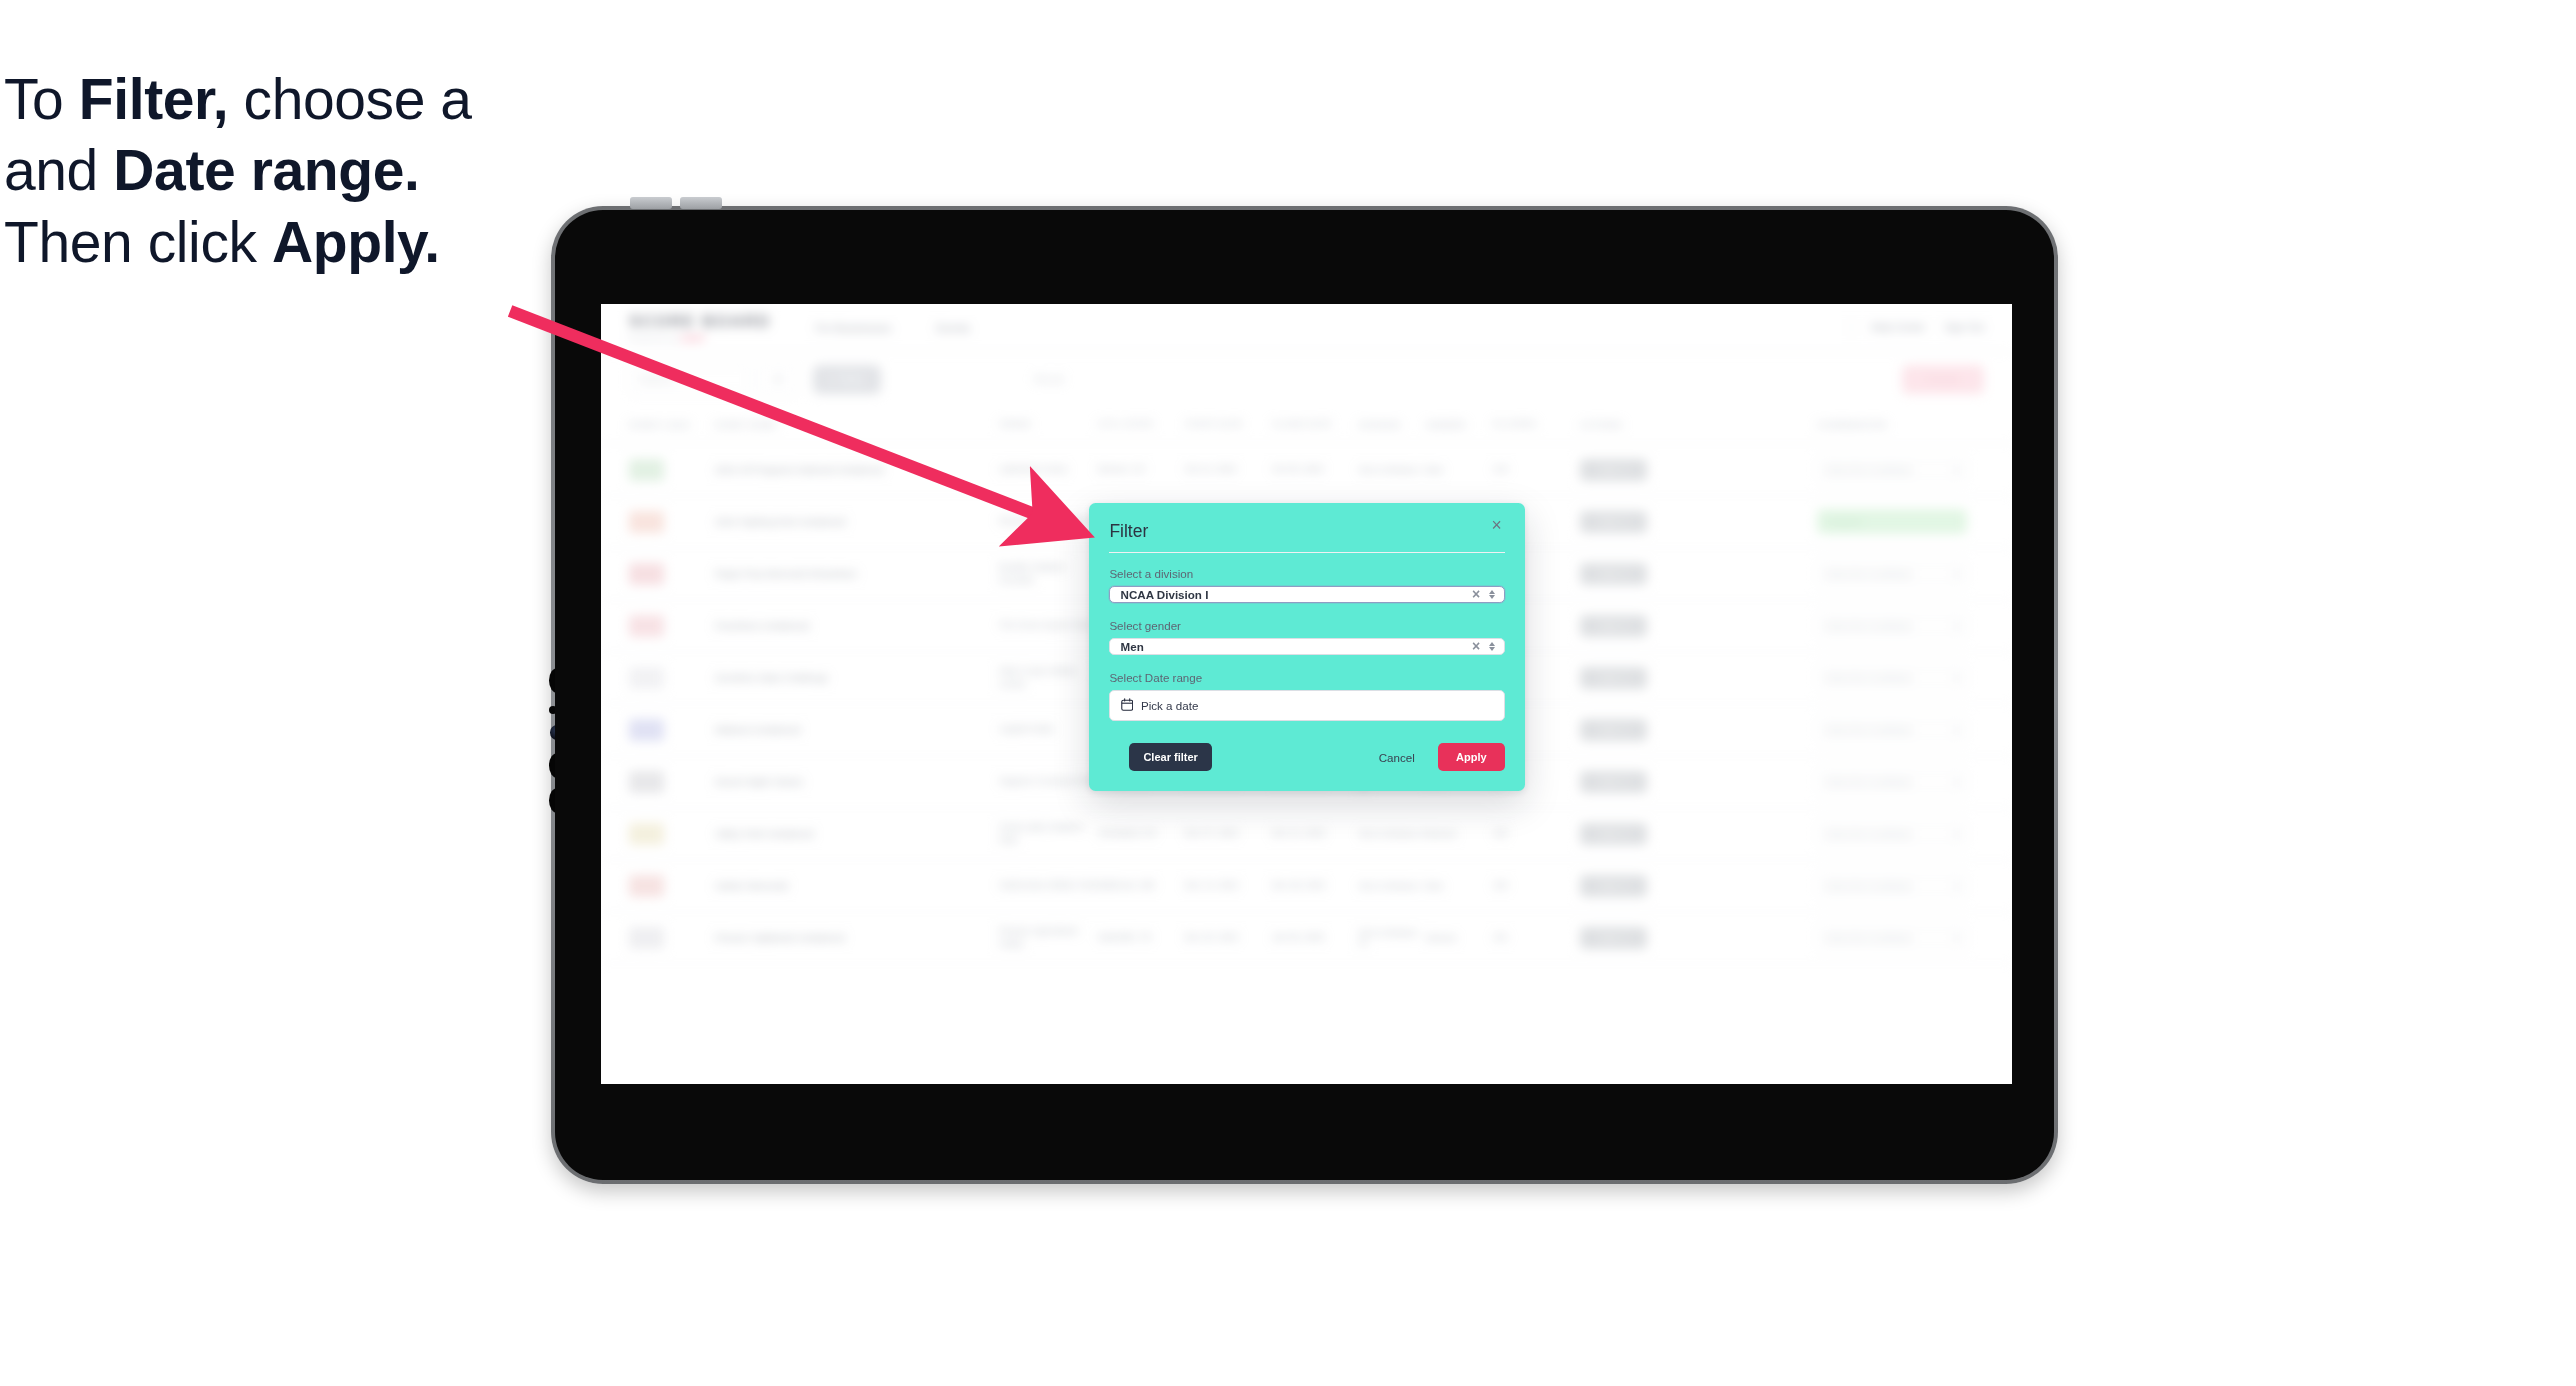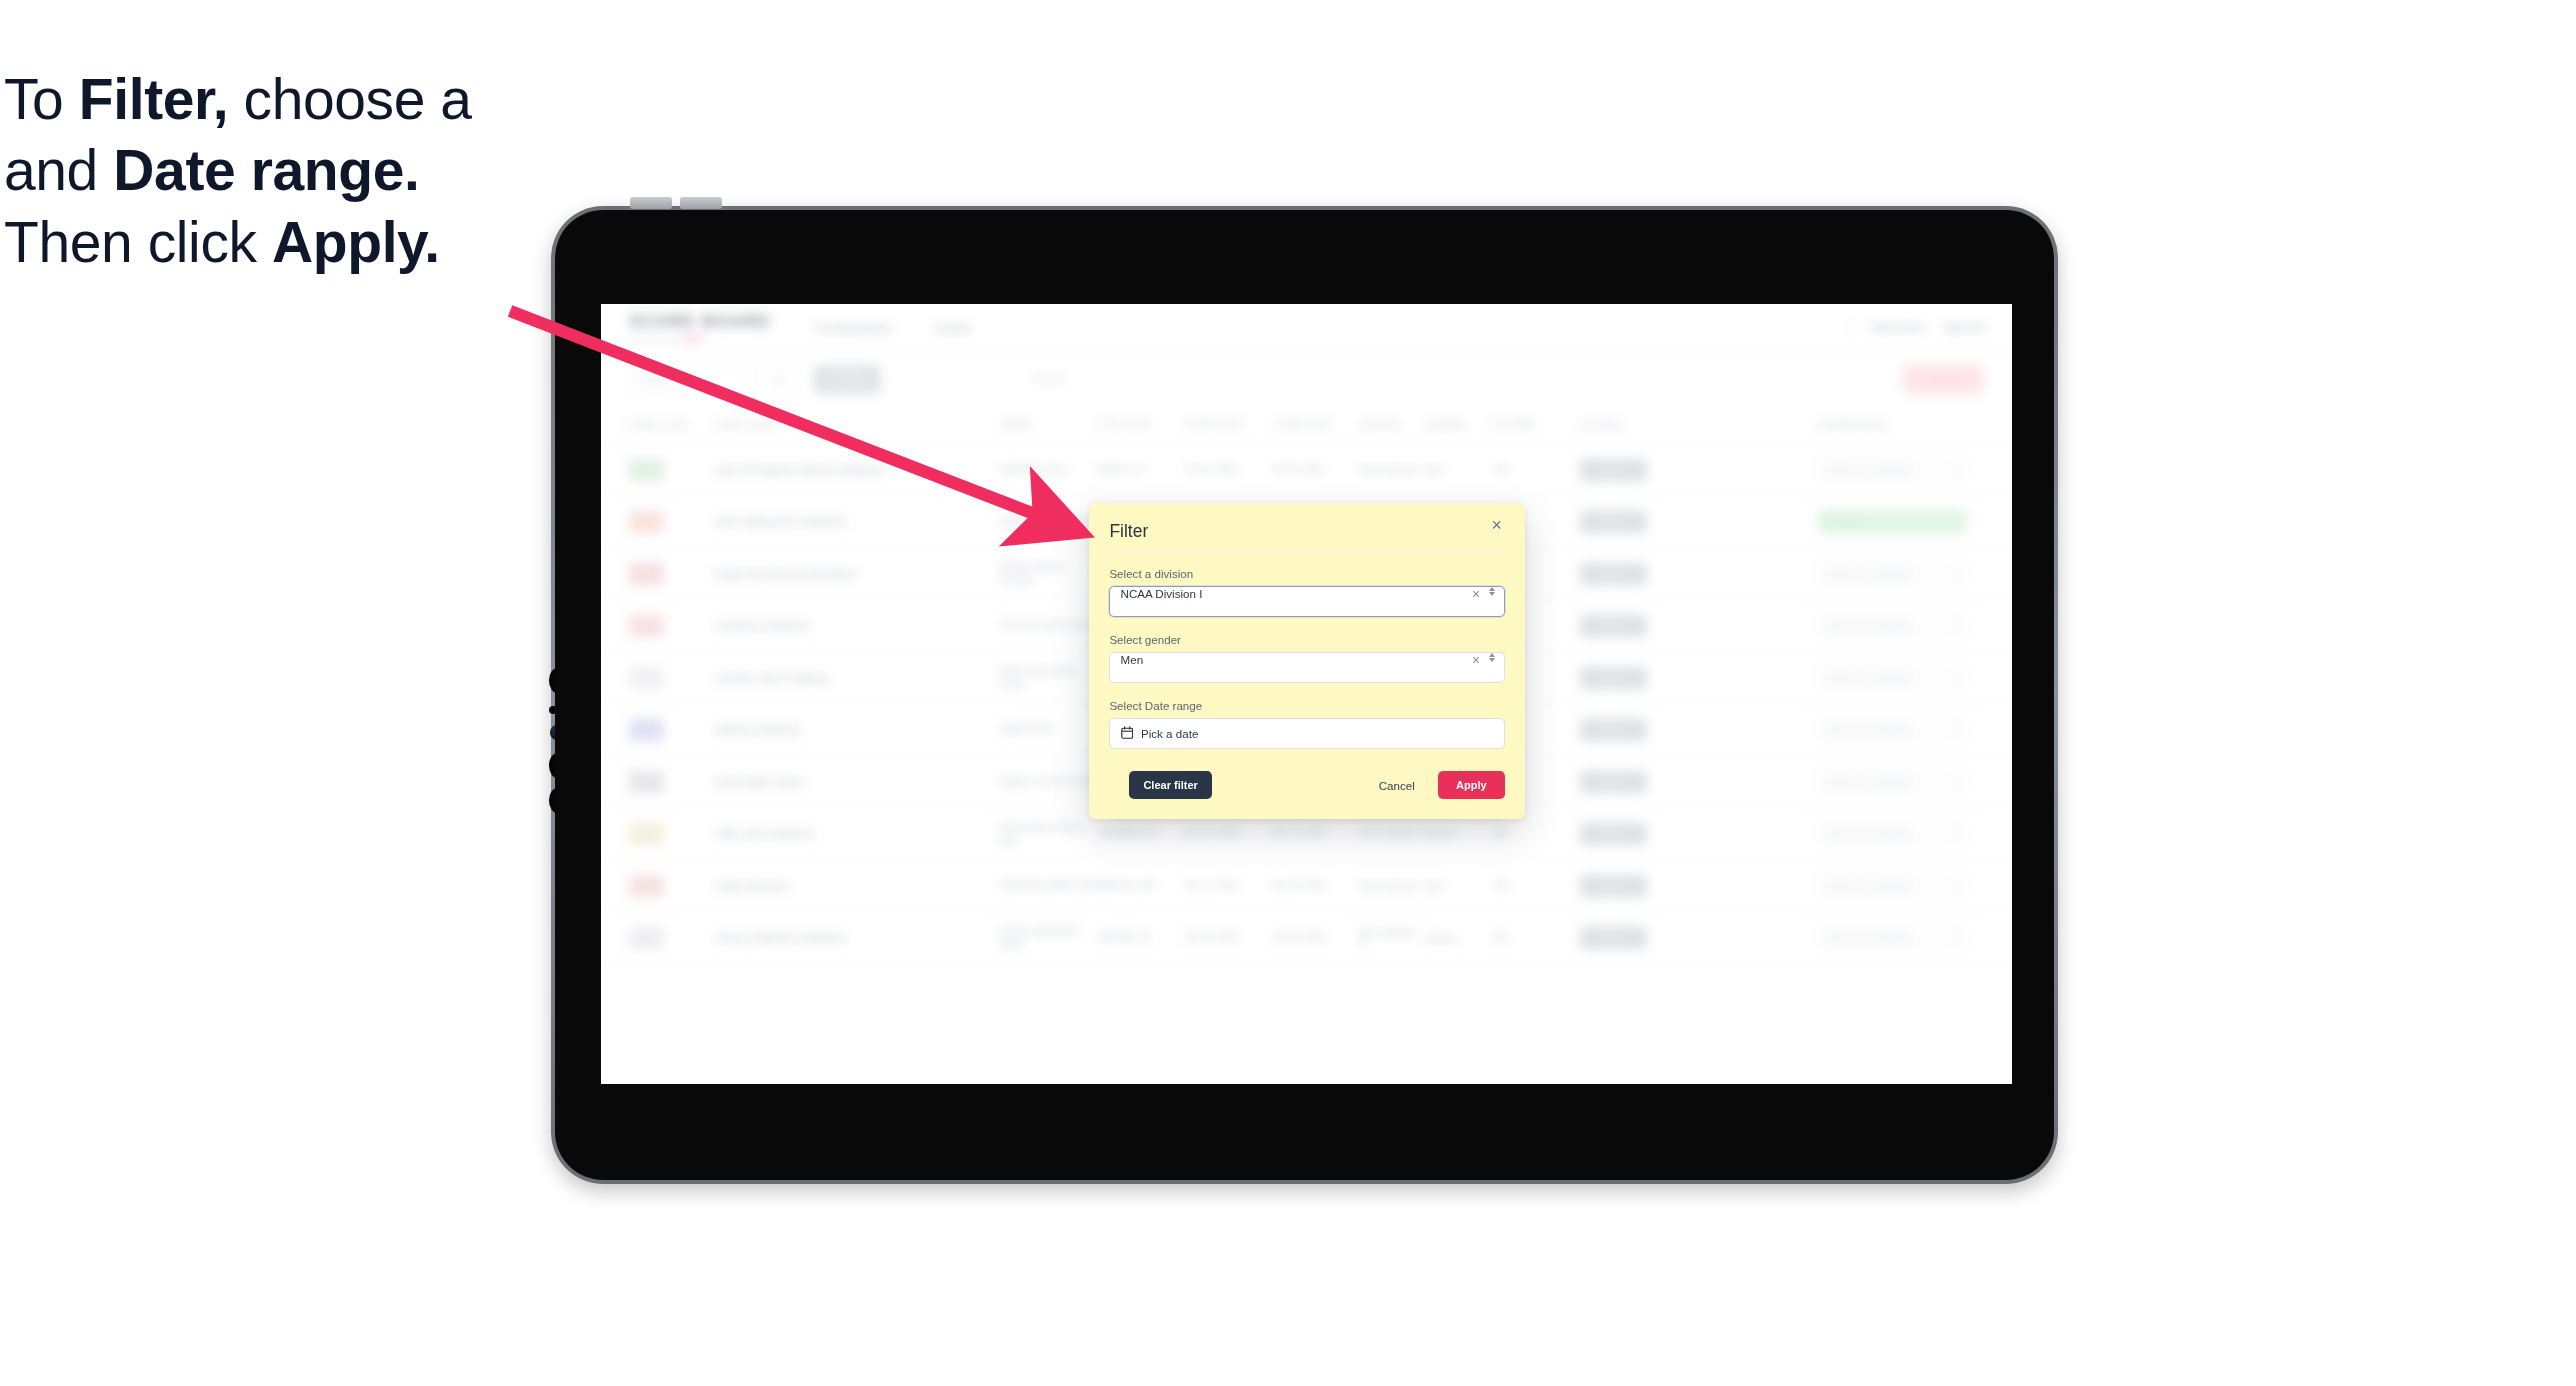--- a/index.html
+++ b/index.html
@@ -120,38 +120,38 @@
     background:#fdfdfd;display:flex;align-items:center;justify-content:space-between;
     padding:0 8px;box-sizing:border-box;font-size:8.7px;color:#aeb4bd;
   }
   .sel-box.green{background:#cdf0d1;border-color:#cdf0d1;color:#9ed3a6;}
   .c-sel{flex:0 0 167px;margin-left:auto;}
 
   
   #overlay{position:absolute;inset:0;background:rgba(255,255,255,.42);}
   #modal{
     position:absolute;left:1089px;top:503px;width:436px;
-    background:#fef9c3;border-radius:6.5px;
+    background:#5eead4;border-radius:6.5px;
     box-shadow:0 13px 36px rgba(25,30,45,.17),0 1.5px 6.5px rgba(25,30,45,.09);
     padding:17.5px 20.4px 19px 20.4px;box-sizing:border-box;
   }
   #modal-head{
     position:relative;border-bottom:0.7px solid #f0f1f3;padding-bottom:10.2px;margin-bottom:14.5px;
   }
   #modal-title{font-size:17.5px;color:#2c3342;font-weight:500;}
   #close-btn{
     position:absolute;right:-2.9px;top:-5.8px;width:22px;height:22px;
     display:flex;align-items:center;justify-content:center;
     font-size:17.5px;color:#6d7480;cursor:pointer;line-height:1;
   }
   .field{margin-bottom:16px;}
   .field-label{font-size:11.6px;color:#5e6573;margin-bottom:5.8px;}
   .select-ctl{
-    height:31px;border:0.7px solid #dcdfe5;border-radius:5.1px;background:#fff;
-    display:flex;align-items:flex-start;padding:0 8.7px 0 10.2px;box-sizing:border-box;
+    height:17px;border:0.7px solid #dcdfe5;border-radius:5.1px;background:#fff;
+    display:flex;align-items:center;padding:0 8.7px 0 10.2px;box-sizing:border-box;font-weight:bold;
   }
   .select-ctl.focused{border-color:#8f9dc4;box-shadow:0 0 0 0.7px rgba(143,157,196,.35);}
   .select-val{font-size:11.6px;color:#2f3643;flex:1;}
   .icn-clear{font-size:14px;color:#8a909c;margin-right:8.7px;cursor:pointer;line-height:1;}
   .icn-chev{display:flex;flex-direction:column;align-items:center;gap:1.5px;cursor:pointer;}
   .icn-chev span{display:block;width:0;height:0;border-left:3.6px solid transparent;
     border-right:3.6px solid transparent;}
   .icn-chev .up{border-bottom:4.4px solid #8a909c;}
   .icn-chev .dn{border-top:4.4px solid #8a909c;}
   .date-ctl{

